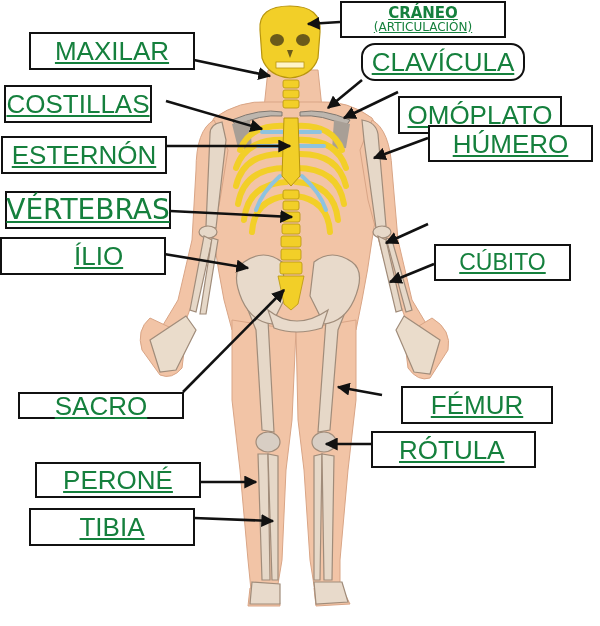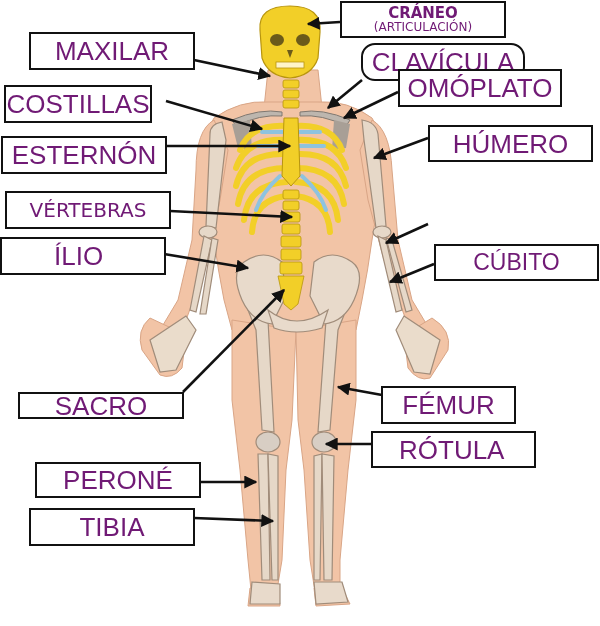--- a/index.html
+++ b/index.html
@@ -1,23 +1,23 @@
 <!DOCTYPE html>
 <html><head>
 <meta charset="utf-8">
 <style>
   html,body{margin:0;padding:0;background:#fff;}
   #stage{position:relative;width:600px;height:626px;overflow:hidden;background:#fff;font-family:"Liberation Sans",sans-serif;}
   svg.fig{position:absolute;left:0;top:0;}
-  .label{position:absolute;box-sizing:border-box;border:2px solid #111;background:#fff;color:#701a75;display:flex;align-items:center;justify-content:center;font-size:23px;letter-spacing:0px;line-height:1;}
+  .label{position:absolute;box-sizing:border-box;border:2px solid #111;background:#fff;color:#15803d;display:flex;align-items:center;justify-content:center;font-size:23px;letter-spacing:0px;line-height:1;text-decoration:underline;}
   .label.big{font-size:26px;}
   .label.cr{flex-direction:column;border-width:2px;}
   .cr .t1{font-family:"DejaVu Sans",sans-serif;font-weight:bold;font-size:15px;line-height:16px;}
   .cr .t2{font-family:"DejaVu Sans",sans-serif;font-size:12px;line-height:13px;}
-  .dv{font-family:"DejaVu Sans",sans-serif;font-size:20px;}
+  .dv{font-family:"DejaVu Sans",sans-serif;font-size:28px;}
 </style>
 </head>
 <body>
 
 <div id="stage">
 
   <svg class="fig" width="600" height="626" viewBox="0 0 600 626">
     <defs>
       <marker id="ah" viewBox="0 0 10 10" refX="9" refY="5" markerWidth="5" markerHeight="5" orient="auto-start-reverse">
         <path d="M0,0 L10,5 L0,10 z" fill="#111"></path>
@@ -160,36 +160,36 @@
     <span class="t1">CRÁNEO</span>
     <span class="t2">(ARTICULACIÓN)</span>
   </div>
 
   <div class="label big" style="left:29px;top:32px;width:166px;height:38px;">MAXILAR</div>
 
   <div class="label big" style="left:361px;top:43px;width:164px;height:38px;border-radius:14px;">CLAVÍCULA</div>
 
   <div class="label big" style="left:4px;top:85px;width:148px;height:38px;">COSTILLAS</div>
 
-  <div class="label big" style="left:398px;top:69px;width:164px;height:38px;">OMÓPLATO</div>
+  <div class="label big" style="left:398px;top:96px;width:164px;height:38px;">OMÓPLATO</div>
 
   <div class="label big" style="left:1px;top:136px;width:166px;height:38px;">ESTERNÓN</div>
 
   <div class="label big" style="left:428px;top:125px;width:165px;height:37px;">HÚMERO</div>
 
   <div class="label dv" style="left:5px;top:191px;width:166px;height:38px;">VÉRTEBRAS</div>
 
 
-  <div class="label big" style="left:0px;top:237px;width:166px;height:38px;justify-content:flex-start;padding-left:52px;">ÍLIO</div>
+  <div class="label big" style="left:0px;top:237px;width:166px;height:38px;justify-content:flex-start;padding-left:72px;">ÍLIO</div>
 
-  <div class="label" style="left:434px;top:244px;width:165px;height:37px;">CÚBITO</div>
+  <div class="label" style="left:434px;top:244px;width:137px;height:37px;">CÚBITO</div>
 
   <div class="label big" style="left:18px;top:392px;width:166px;height:27px;">SACRO</div>
 
-  <div class="label big" style="left:381px;top:386px;width:135px;height:38px;">FÉMUR</div>
+  <div class="label big" style="left:401px;top:386px;width:152px;height:38px;">FÉMUR</div>
 
   <div class="label big" style="left:371px;top:431px;width:165px;height:37px;justify-content:flex-start;padding-left:26px;">RÓTULA</div>
 
   <div class="label big" style="left:35px;top:462px;width:166px;height:36px;">PERONÉ</div>
 
   <div class="label big" style="left:29px;top:508px;width:166px;height:38px;">TIBIA</div>
 
 </div>
 
 </body></html>

